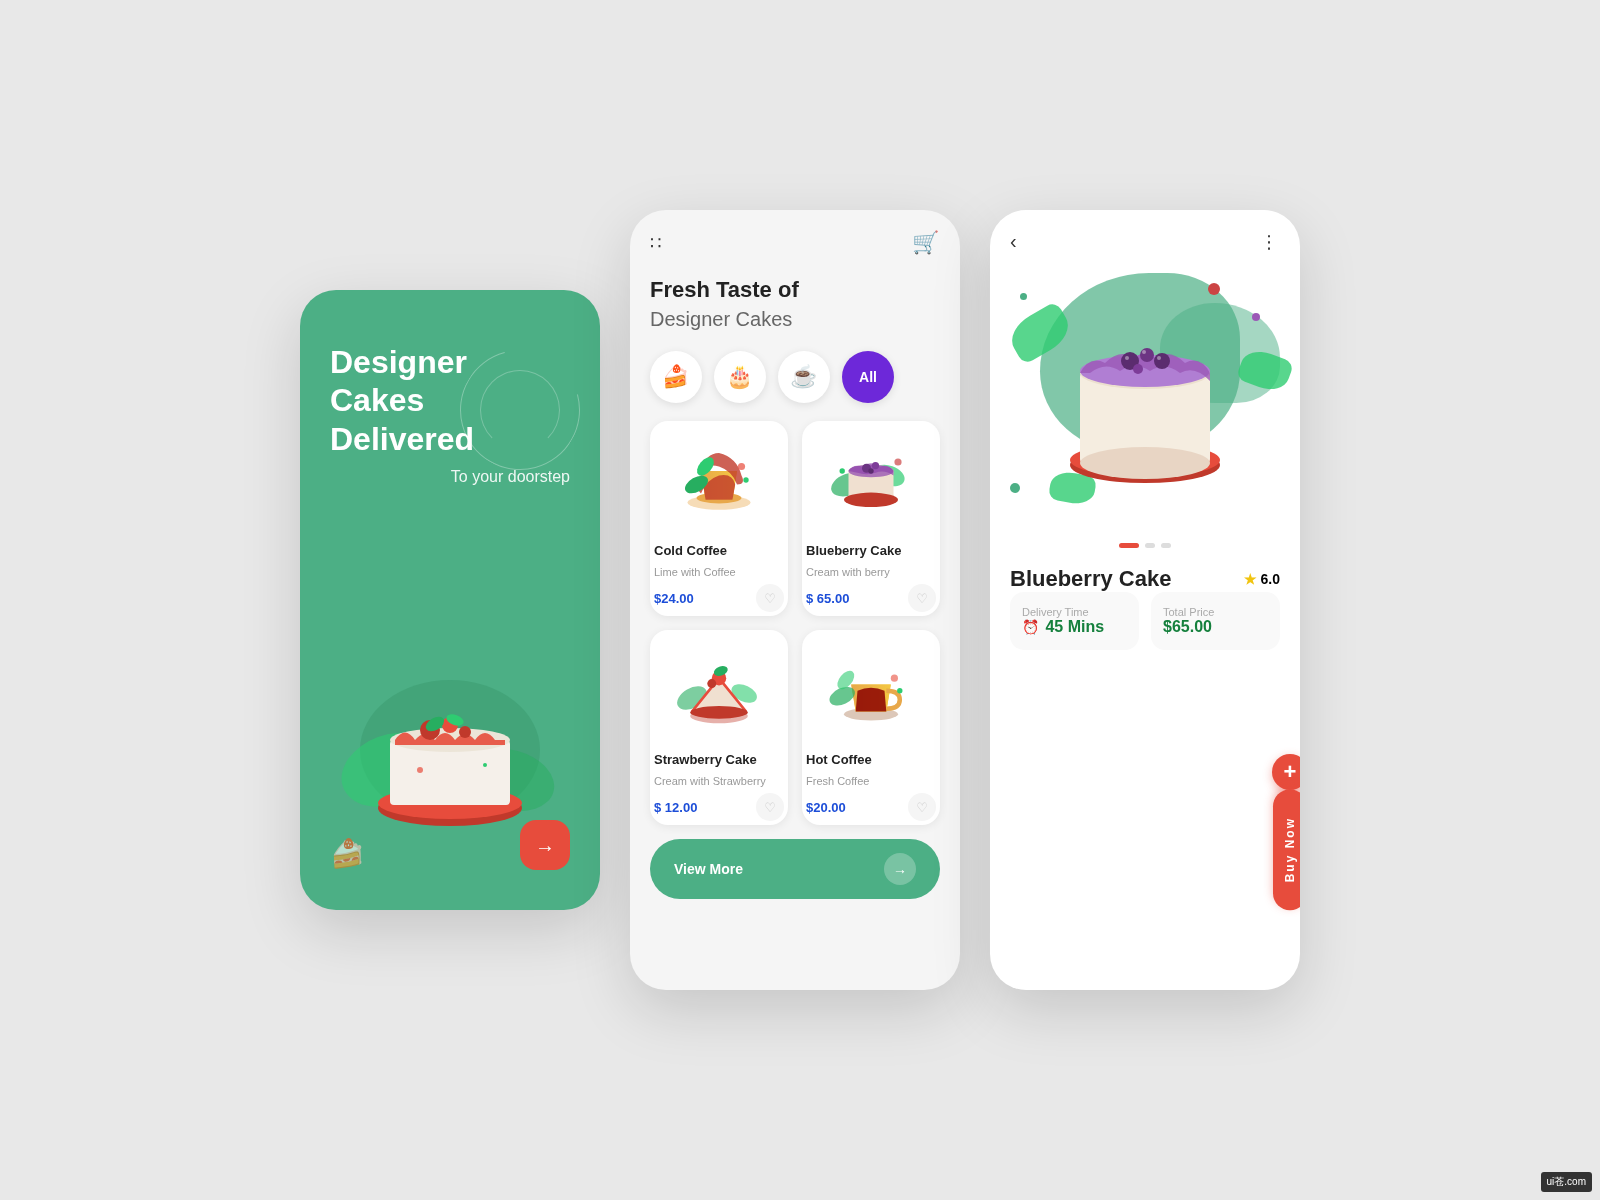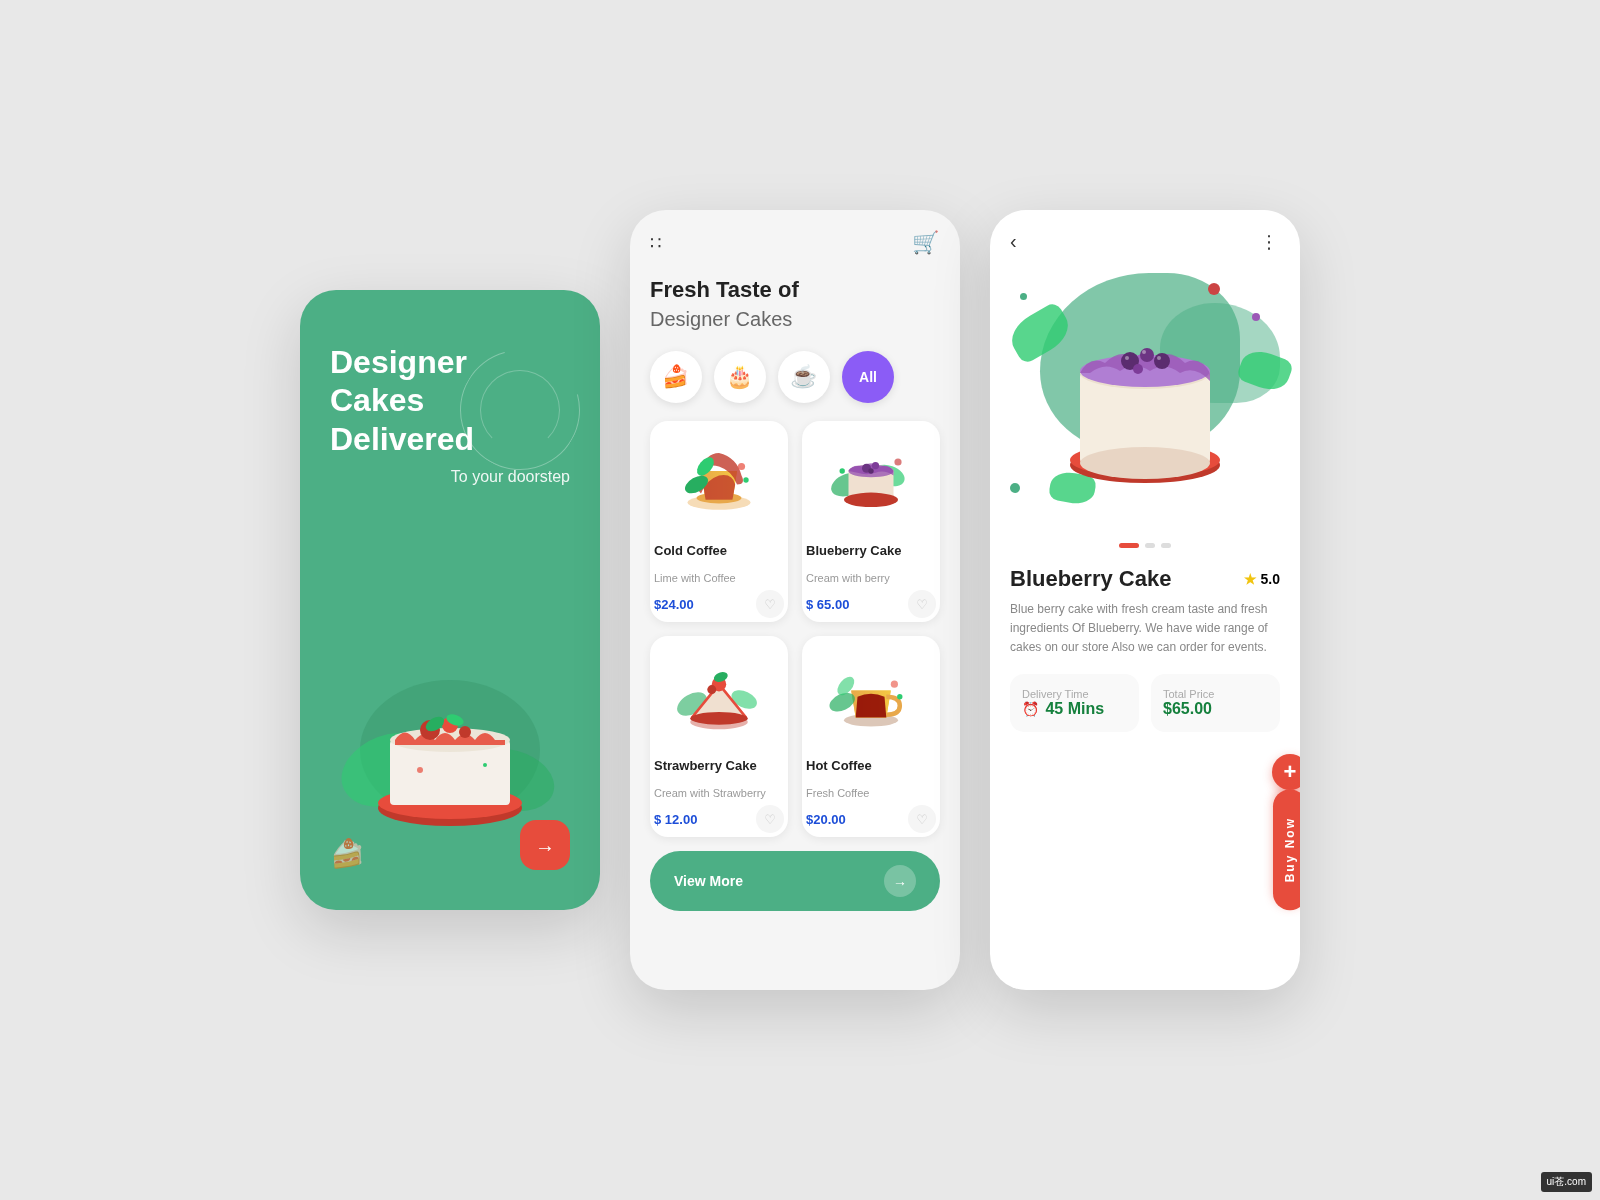--- a/index.html
+++ b/index.html
@@ -146,21 +146,21 @@
       border-radius: 50%;
       background: #fff;
       display: flex;
       align-items: center;
       justify-content: center;
       font-size: 22px;
       box-shadow: 0 2px 8px rgba(0,0,0,0.1);
       cursor: pointer;
     }
     .cat-btn.active {
-      background: #8b5cf6;
+      background: #6d28d9;
       color: white;
       font-size: 14px;
       font-weight: 700;
     }
     .product-grid {
       display: grid;
       grid-template-columns: 1fr 1fr;
       gap: 14px;
     }
     .product-card {
@@ -179,21 +179,21 @@
       margin-bottom: 8px;
     }
     .product-name {
       font-size: 13px;
       font-weight: 700;
       color: #222;
     }
     .product-desc {
       font-size: 11px;
       color: #999;
-      margin: 14px 0 6px;
+      margin: 8px 0 6px;
     }
     .product-price-row {
       display: flex;
       justify-content: space-between;
       align-items: center;
     }
     .product-price {
       font-size: 13px;
       font-weight: 700;
       color: #1d4ed8;
@@ -630,25 +630,24 @@
     <div class="slide-dots">
       <div class="slide-dot"></div>
       <div class="slide-dot inactive"></div>
       <div class="slide-dot inactive"></div>
     </div>
 
     <div class="detail-name-row">
       <span class="detail-name">Blueberry Cake</span>
       <div class="rating">
         <span class="star">★</span>
-        <span>5.0</span>
-      </div>
-    </div>
-
-    <p class="detail-desc">Blue berry cake with fresh cream taste and  fresh ingredients Of Blueberry. We have wide range of cakes on our store Also we can order for events.</p>
+        <span>6.0</span>
+      </div>
+    </div>
+
 
     <div class="detail-info-row">
       <div class="info-card">
         <div class="info-label">Delivery Time</div>
         <div class="info-value-row">
           <span class="info-icon">⏰</span>
           <span class="info-value">45 Mins</span>
         </div>
       </div>
       <div class="info-card">

